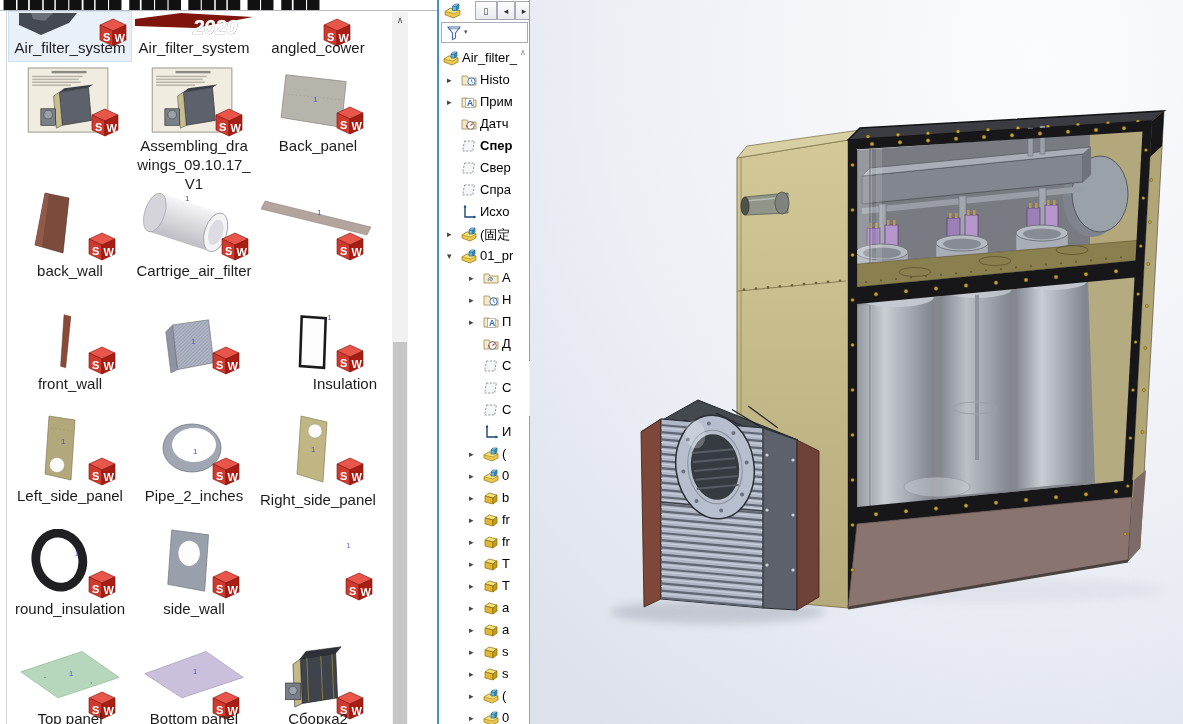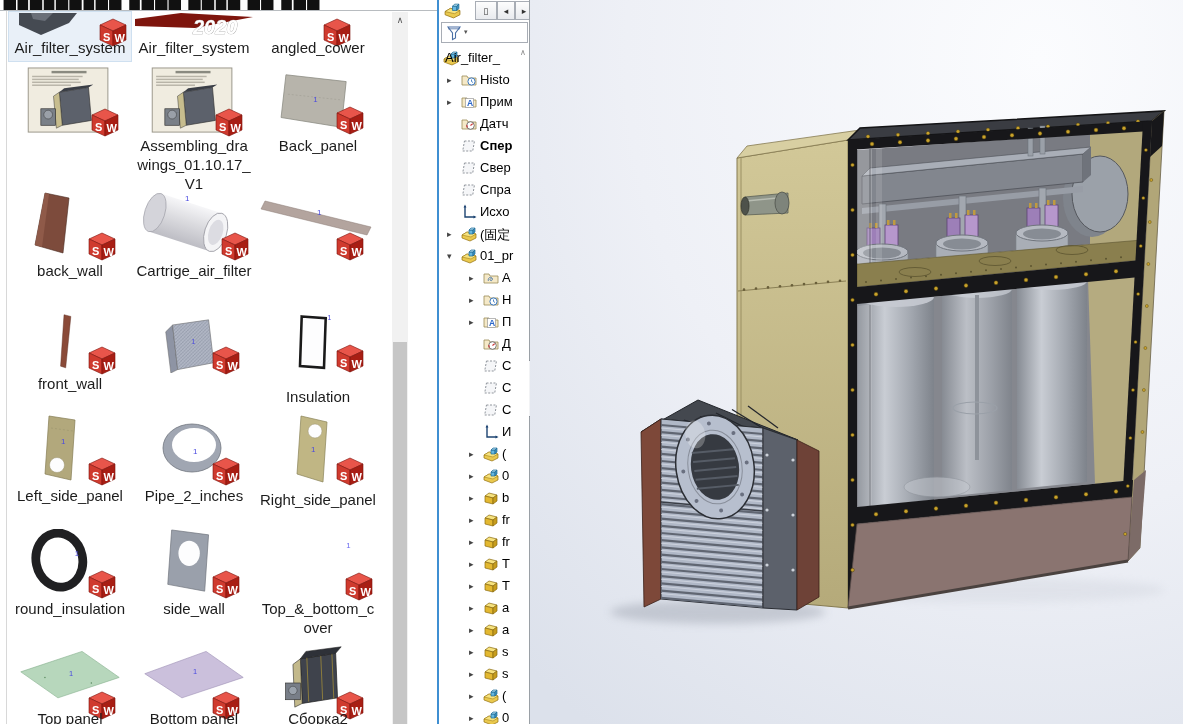--- a/index.html
+++ b/index.html
@@ -121,21 +121,21 @@
               <rect x="29" y="43" width="15" height="17" fill="#7a8088" stroke="#333" stroke-width="0.7"></rect>
               <circle cx="36.5" cy="49" r="4.5" fill="#9aa0a8" stroke="#333" stroke-width="0.5"></circle>
             </svg></div>
           <div class="sw-badge" style="left: 77px; top: 38px;"><svg viewBox="0 0 34 34" width="34" height="34">
               <polygon points="4,10 17,4 30,10 17,16" fill="#e8554a" stroke="#7c120b" stroke-width="0.6"></polygon>
               <polygon points="4,10 17,16 17,31 4,25" fill="#cf3a2e" stroke="#7c120b" stroke-width="0.6"></polygon>
               <polygon points="30,10 17,16 17,31 30,25" fill="#a81e14" stroke="#7c120b" stroke-width="0.6"></polygon>
               <text x="7" y="26" font-size="11" font-weight="bold" fill="#fff" font-family="Liberation Sans,sans-serif">S</text>
               <text x="18.5" y="27" font-size="11" font-weight="bold" fill="#fff" font-family="Liberation Sans,sans-serif">W</text>
             </svg></div>
-          <div class="flabel" style="top: 69px;">Assembling_drawings_01.10.17_V1</div>
+          <div class="flabel" style="top: 69px;">Assembling_drawings_09.10.17_V1</div>
         </div>
         <div class="cell" style="left: 259px; top: 56px; height: 115px;">
           <div class="thumb" style="height: 68px; width: 118px;"><svg viewBox="0 0 118 70" width="118" height="68">
               <polygon points="26,8 88,15 83,62 21,52" fill="#b7b4ab" stroke="#8a8a82" stroke-width="0.8"></polygon>
               <line x1="28" y1="28" x2="84" y2="34" stroke="#9a978e" stroke-width="0.5" stroke-dasharray="2,2"></line>
               <text x="54" y="36" font-size="8" fill="#4a4ae0" font-family="Liberation Sans,sans-serif">1</text>
             </svg></div>
           <div class="sw-badge" style="left: 74px; top: 36px;"><svg viewBox="0 0 34 34" width="34" height="34">
               <polygon points="4,10 17,4 30,10 17,16" fill="#e8554a" stroke="#7c120b" stroke-width="0.6"></polygon>
               <polygon points="4,10 17,16 17,31 4,25" fill="#cf3a2e" stroke="#7c120b" stroke-width="0.6"></polygon>
@@ -237,21 +237,21 @@
               <polygon points="40,4 68,6 66,64 38,62" fill="#fdfdfe" stroke="#1a1a1a" stroke-width="3"></polygon>
               <text x="70" y="8" font-size="8" fill="#4a4ae0" font-family="Liberation Sans,sans-serif">1</text>
             </svg></div>
           <div class="sw-badge" style="left: 74px; top: 28px;"><svg viewBox="0 0 34 34" width="34" height="34">
               <polygon points="4,10 17,4 30,10 17,16" fill="#e8554a" stroke="#7c120b" stroke-width="0.6"></polygon>
               <polygon points="4,10 17,16 17,31 4,25" fill="#cf3a2e" stroke="#7c120b" stroke-width="0.6"></polygon>
               <polygon points="30,10 17,16 17,31 30,25" fill="#a81e14" stroke="#7c120b" stroke-width="0.6"></polygon>
               <text x="7" y="26" font-size="11" font-weight="bold" fill="#fff" font-family="Liberation Sans,sans-serif">S</text>
               <text x="18.5" y="27" font-size="11" font-weight="bold" fill="#fff" font-family="Liberation Sans,sans-serif">W</text>
             </svg></div>
-          <div class="flabel" style="top: 74px;">Insulation</div>
+          <div class="flabel" style="top: 61px; text-align: right;">Insulation</div>
         </div>
         <div class="cell" style="left: 11px; top: 403px; height: 118px;">
           <div class="thumb" style="height: 70px; width: 118px;"><svg viewBox="0 0 118 70" width="118" height="70">
               <polygon points="38,2 64,6 60,66 34,60" fill="#b2a87c" stroke="#857c54" stroke-width="0.7"></polygon>
               <line x1="40" y1="14" x2="62" y2="17" stroke="#97906a" stroke-width="0.5" stroke-dasharray="2,2"></line>
               <circle cx="46" cy="51" r="7.5" fill="#fdfdfe" stroke="#9a9270" stroke-width="0.5"></circle>
               <text x="50" y="30" font-size="8" fill="#4a4ae0" font-family="Liberation Sans,sans-serif">1</text>
             </svg></div>
           <div class="sw-badge" style="left: 74px; top: 40px;"><svg viewBox="0 0 34 34" width="34" height="34">
               <polygon points="4,10 17,4 30,10 17,16" fill="#e8554a" stroke="#7c120b" stroke-width="0.6"></polygon>
@@ -326,21 +326,20 @@
           <div class="thumb" style="height: 68px; width: 118px;"><svg viewBox="0 0 118 70" width="118" height="68">
               <text x="88" y="20" font-size="8" fill="#6a6af0" font-family="Liberation Sans,sans-serif">1</text>
             </svg></div>
           <div class="sw-badge" style="left: 83px; top: 40px;"><svg viewBox="0 0 34 34" width="34" height="34">
               <polygon points="4,10 17,4 30,10 17,16" fill="#e8554a" stroke="#7c120b" stroke-width="0.6"></polygon>
               <polygon points="4,10 17,16 17,31 4,25" fill="#cf3a2e" stroke="#7c120b" stroke-width="0.6"></polygon>
               <polygon points="30,10 17,16 17,31 30,25" fill="#a81e14" stroke="#7c120b" stroke-width="0.6"></polygon>
               <text x="7" y="26" font-size="11" font-weight="bold" fill="#fff" font-family="Liberation Sans,sans-serif">S</text>
               <text x="18.5" y="27" font-size="11" font-weight="bold" fill="#fff" font-family="Liberation Sans,sans-serif">W</text>
             </svg></div>
-          <div class="flabel" style="top: 70px;">Top_&amp;_bottom_cover</div>
         </div>
         <div class="cell" style="left: 11px; top: 633px; height: 111px;">
           <div class="thumb" style="height: 65px; width: 118px;"><svg viewBox="0 0 118 70" width="118" height="65">
               <polygon points="6,30 72,8 112,36 46,58" fill="#b7d7bc" stroke="#89b391" stroke-width="0.7"></polygon>
               <circle cx="32" cy="36" r="0.8" fill="#5a8a60"></circle>
               <circle cx="82" cy="42" r="0.8" fill="#5a8a60"></circle>
               <text x="58" y="34" font-size="8" fill="#4a4ae0" font-family="Liberation Sans,sans-serif">1</text>
             </svg></div>
           <div class="sw-badge" style="left: 74px; top: 44px;"><svg viewBox="0 0 34 34" width="34" height="34">
               <polygon points="4,10 17,4 30,10 17,16" fill="#e8554a" stroke="#7c120b" stroke-width="0.6"></polygon>
@@ -413,21 +412,21 @@
   </div>
   <div id="tree-items">
         <div class="trow" style="top: 47px; left: 0px;">
           <span class="ticon" style="left:3px"><svg viewBox="0 0 16 16">
               <polygon points="1,9 6,6 15,8 15,12 9,15 1,12" fill="#eac94e" stroke="#93700f" stroke-width="0.7"></polygon>
               <polygon points="1,9 6,6 15,8 10,11 1,9" fill="#f6e27e" stroke="#93700f" stroke-width="0.5"></polygon>
               <polygon points="8,4 12,4 12,8 8,8" fill="#66b8e0" stroke="#1f6c96" stroke-width="0.7"></polygon>
               <polygon points="8,4 10,2 14,2 12,4" fill="#a8d8ef" stroke="#1f6c96" stroke-width="0.7"></polygon>
               <polygon points="12,4 14,2 14,6 12,8" fill="#3e93c0" stroke="#1f6c96" stroke-width="0.7"></polygon>
             </svg></span>
-          <span class="tlabel" style="left:5px">Air_filter_</span>
+          <span class="tlabel" style="left:22px">Air_filter_</span>
         </div>
         <div class="trow" style="top: 69px; left: 0px;">
           <span class="arr" style="left:7px">▸</span>
           <span class="ticon" style="left:21px"><svg viewBox="0 0 16 16">
               <polygon points="1,4 6,4 7,6 15,6 15,13 1,13" fill="#f5e9c8" stroke="#9a8a55" stroke-width="0.8"></polygon>
               <circle cx="10.5" cy="9.5" r="3.6" fill="#fff" stroke="#3a78c0" stroke-width="1"></circle>
               <path d="M10.5,7.5 L10.5,9.5 L12,10.5" stroke="#3a78c0" stroke-width="0.9" fill="none"></path>
             </svg></span>
           <span class="tlabel" style="left:40px">Histo</span>
         </div>

